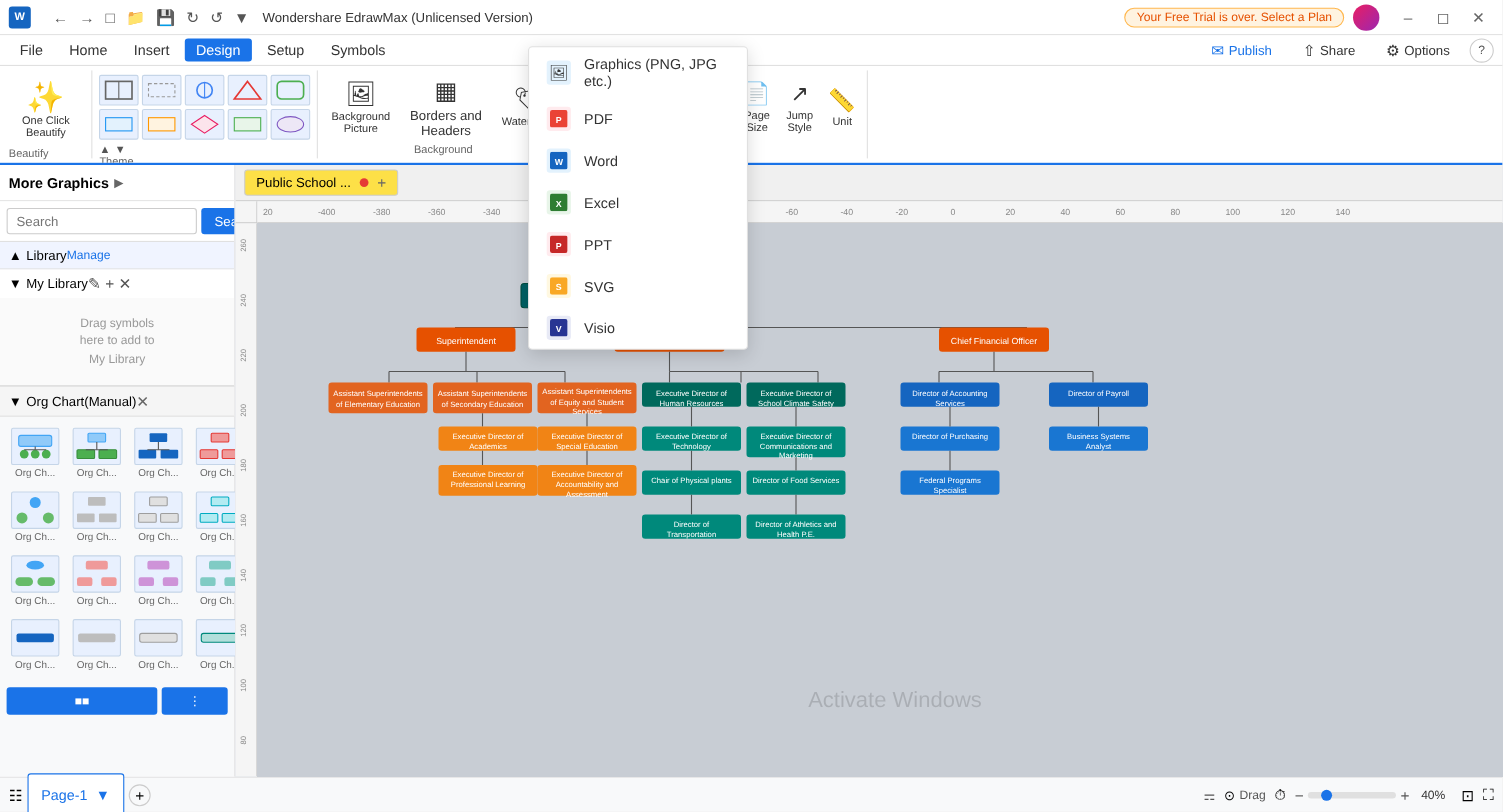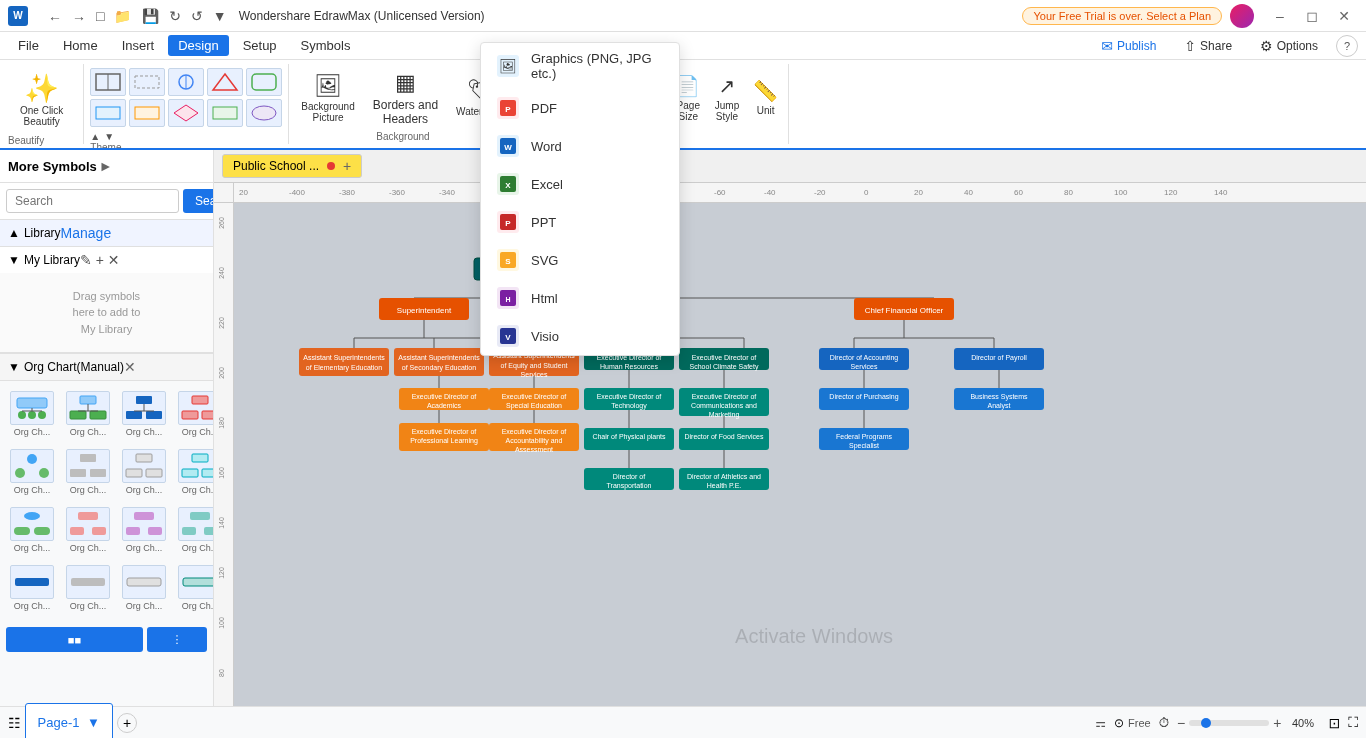--- a/index.html
+++ b/index.html
@@ -177,21 +177,21 @@
 
     .library-header {
       display: flex;
       align-items: center;
       padding: 5px 8px;
       background: #f0f4ff;
       border-bottom: 1px solid #e0e0e0;
       cursor: pointer;
     }
     .library-actions { display: flex; gap: 4px; }
-    .library-action-btn { background: transparent; border: none; cursor: pointer; color: #1a73e8; font-size: 14px; }
+    .library-action-btn { background: transparent; border: none; cursor: pointer; color: #1a73e8; font-size: 11px; }
 
     .my-library-section {
       border-bottom: 1px solid #e0e0e0;
     }
     .my-library-header {
       display: flex;
       align-items: center;
       padding: 5px 8px;
       background: #fff;
       cursor: pointer;
@@ -510,21 +510,21 @@
       </button>
     </div>
     <div class="toolbar-section-label" style="text-align:center; padding-bottom:2px;">Page Setup</div>
   </div>
 </div>
 
 <div id="main-layout">
 
   <div id="left-sidebar">
     <div class="sidebar-header">
-      <span style="font-size:13px; font-weight:600;">More Symbols</span>
+      <span style="font-size:13px; font-weight:600;">More Graphics</span>
       <div class="sidebar-header-btns">
         <button class="sidebar-header-btn">►</button>
       </div>
     </div>
 
     <div class="search-bar">
       <input type="text" class="search-input" placeholder="Search" style="">
       <button class="search-btn">Search</button>
     </div>
 
@@ -976,29 +976,20 @@
   <div class="dropdown-item">
     <div class="dropdown-icon" style="background:#fff8e1;">
       <svg width="16" height="16" viewBox="0 0 16 16">
           <rect width="16" height="16" rx="2" fill="#f9a825"></rect>
           <text x="8" y="12" font-size="8" fill="white" text-anchor="middle" font-weight="bold">S</text>
         </svg>
     </div>
     <span>SVG</span>
   </div>
   <div class="dropdown-item">
-    <div class="dropdown-icon" style="background:#f3e5f5;">
-      <svg width="16" height="16" viewBox="0 0 16 16">
-          <rect width="16" height="16" rx="2" fill="#7b1fa2"></rect>
-          <text x="8" y="12" font-size="7" fill="white" text-anchor="middle" font-weight="bold">H</text>
-        </svg>
-    </div>
-    <span>Html</span>
-  </div>
-  <div class="dropdown-item">
     <div class="dropdown-icon" style="background:#e8eaf6;">
       <svg width="16" height="16" viewBox="0 0 16 16">
           <rect width="16" height="16" rx="2" fill="#283593"></rect>
           <text x="8" y="12" font-size="8" fill="white" text-anchor="middle" font-weight="bold">V</text>
         </svg>
     </div>
     <span>Visio</span>
   </div>
 </div>
 
@@ -1010,21 +1001,21 @@
         <span>Page-1</span>
         <span style="margin-left:4px;">▼</span>
       </div>
       <button class="add-page-btn">+</button>
     </div>
   </div>
   <div class="status-right">
     <button style="background:transparent;border:none;cursor:pointer;font-size:12px; color:#555;">⚎</button>
     <div style="display:flex; align-items:center; gap:4px;">
       <button style="background:transparent;border:none;cursor:pointer;font-size:12px;">⊙</button>
-      <span>Free</span>
+      <span>Drag</span>
     </div>
     <div style="display:flex;align-items:center;gap:2px;">
       <button style="background:transparent;border:none;cursor:pointer;">⏱</button>
     </div>
     <div class="zoom-control">
       <button class="zoom-btn">−</button>
       <span style="width:80px;height:6px;background:#e0e0e0;border-radius:3px;display:inline-block;position:relative;">
         <span style="position:absolute;left:15%;top:-2px;width:10px;height:10px;border-radius:50%;background:#1a73e8;"></span>
       </span>
       <button class="zoom-btn">+</button>

